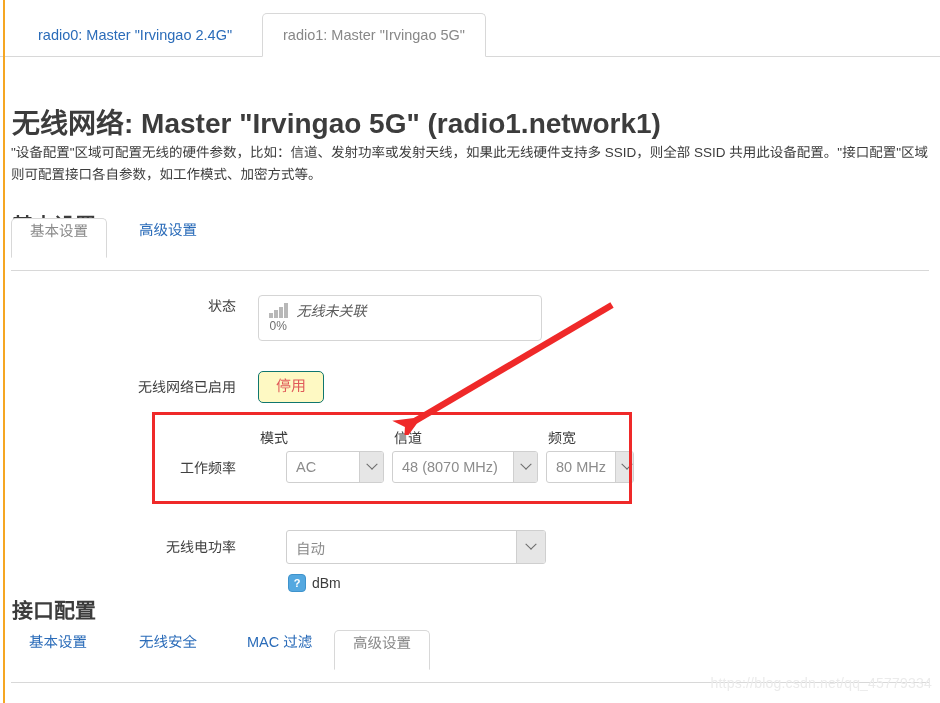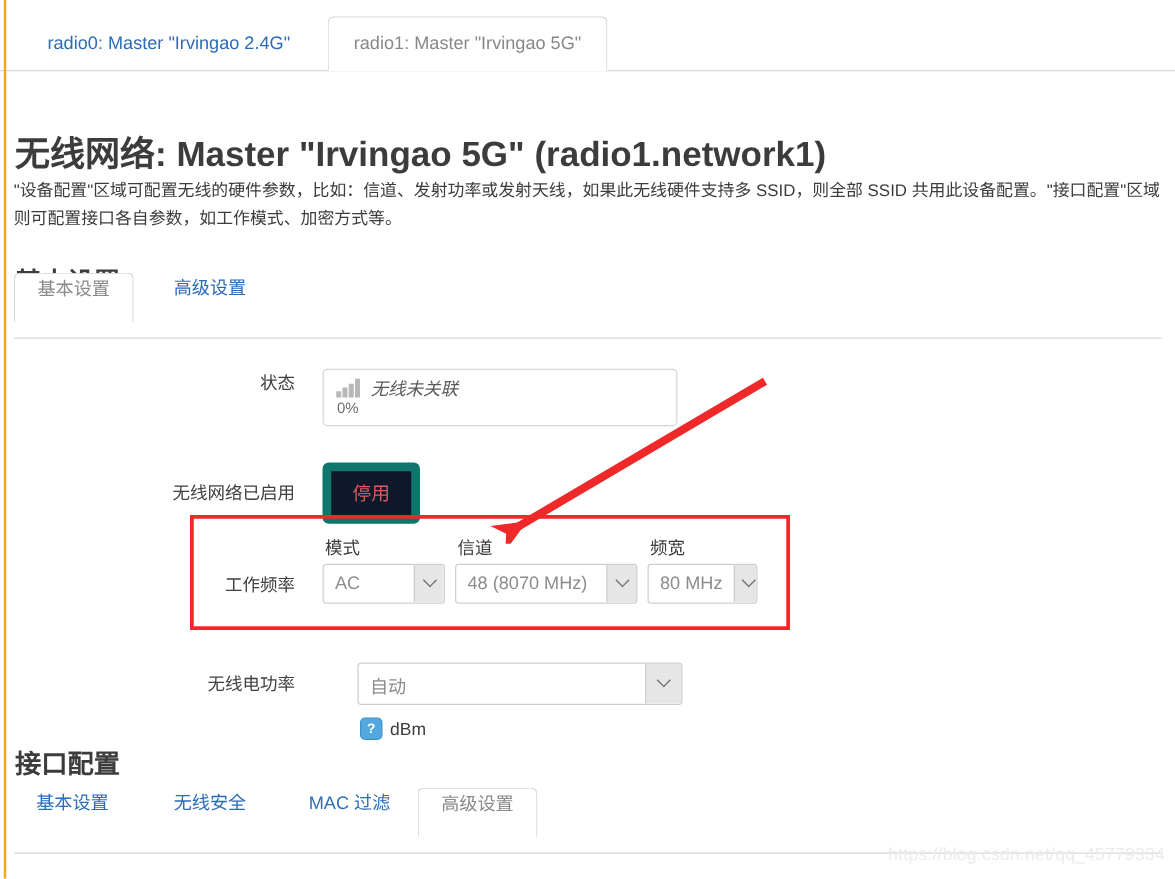--- a/index.html
+++ b/index.html
@@ -207,26 +207,26 @@
     color: #5a5a5a;
     font-style: italic;
     line-height: 19px;
     white-space: nowrap;
   }
 
   
   #row-enable { left: 112px; top: 370px; align-items: center; }
   #row-enable .row-label { line-height: 34px; }
   .btn-disable {
-    border: 7px solid #0f766e;
-    background: #0f172a;
+    border: 1px solid #0f766e;
+    background: #fef9c3;
     color: #e05a5a;
     border-radius: 5px;
     font-size: 15px;
-    padding: 11px 17px 7px;
+    padding: 6px 17px 7px;
     cursor: pointer;
     font-family: inherit;
     line-height: 1.1;
   }
 
   
   #row-freq { left: 112px; top: 427px; }
   #row-freq .row-label { line-height: 22px; padding-top: 30px; }
   .freq-fields {
     display: flex;
@@ -272,21 +272,21 @@
     justify-content: center;
   }
   .chev {
     display: block;
     width: 7px;
     height: 7px;
     border-right: 1.6px solid #6b6b6b;
     border-bottom: 1.6px solid #6b6b6b;
     transform: rotate(45deg) translate(-2px, -2px);
   }
-  #sel-mode    { width: 98px; }
+  #sel-mode    { width: 98px; margin-left: 28px; }
   #sel-channel { width: 146px; }
   #sel-width   { width: 88px; }
 
   
   #row-power { left: 112px; top: 530px; }
   #row-power .row-label { line-height: 34px; }
   .power-col { display: flex; flex-direction: column; margin-left: 28px; }
   #sel-power { width: 260px; height: 34px; }
   #sel-power .sel-btn { width: 28px; }
   .dbm-line {

